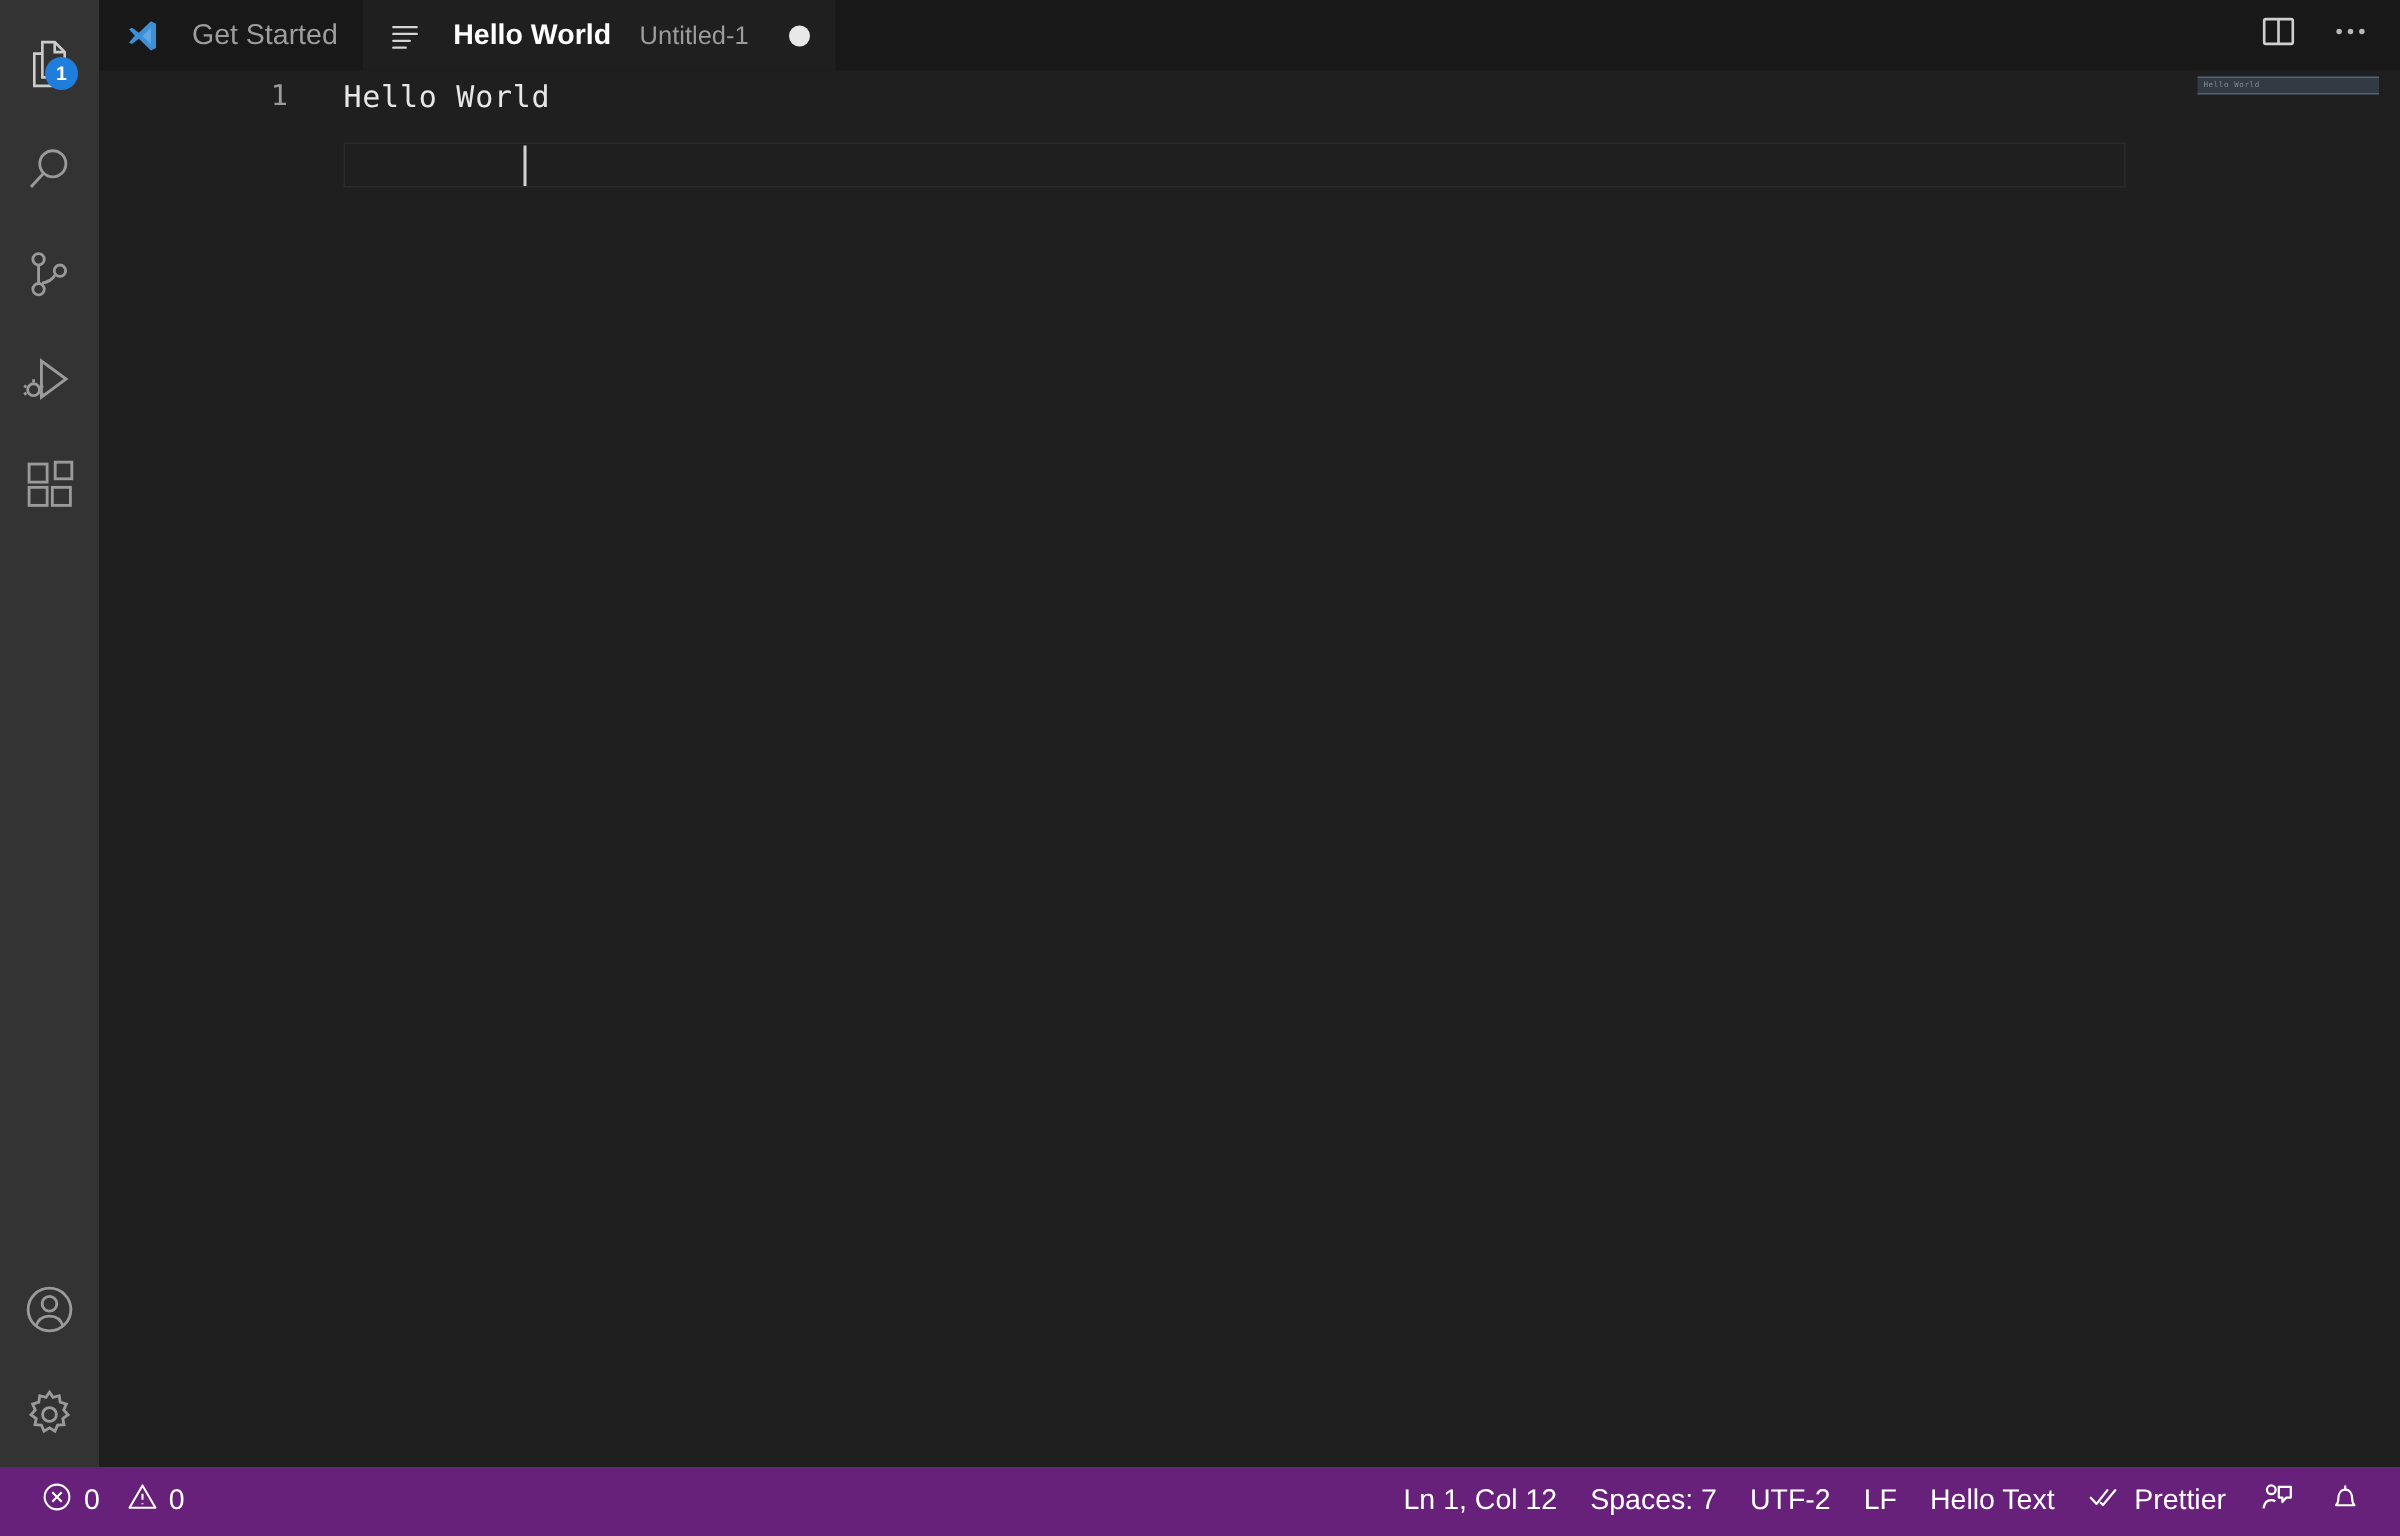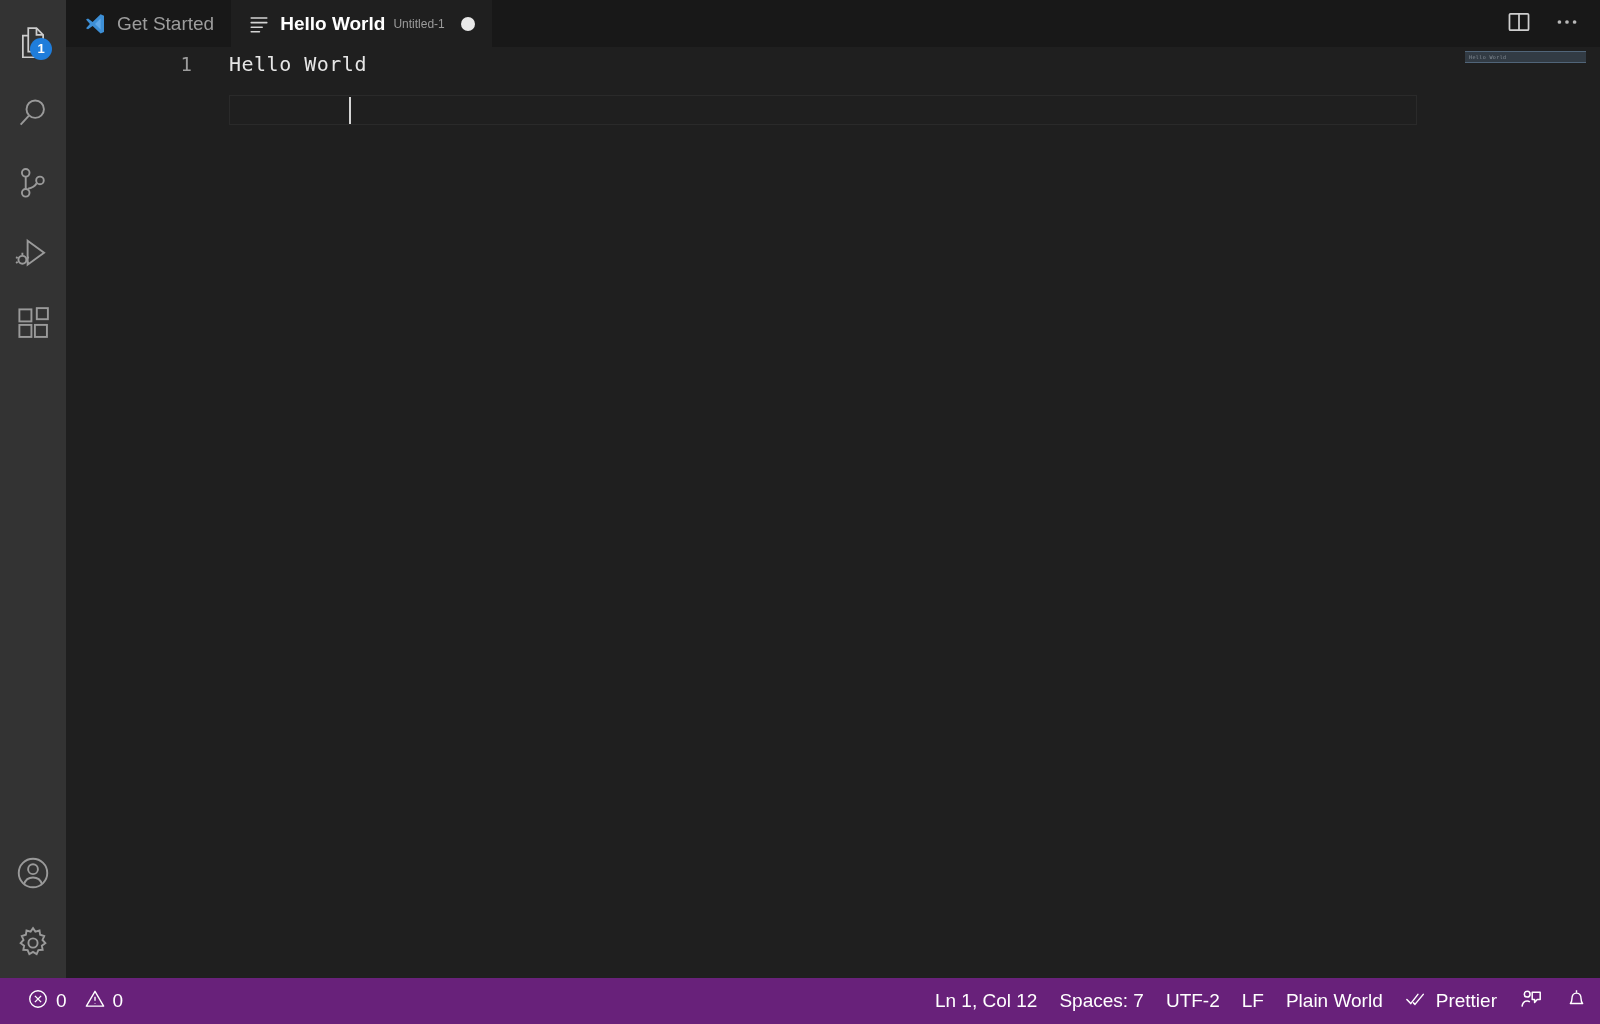--- a/index.html
+++ b/index.html
@@ -37,29 +37,29 @@
   
   .editor-col { flex:1 1 auto; display:flex; flex-direction:column; min-width:0; background:#1f1f1f; }
 
   
   .tabbar {
     height:47px; flex:0 0 47px; background:#181818;
     display:flex; align-items:stretch; position:relative;
   }
   .tabs { display:flex; align-items:stretch; }
   .tab {
-    display:flex; align-items:center; gap:10px;
+    display:flex; align-items:center; gap:21px;
     padding:0 17px; height:47px; cursor:pointer;
     background:#181818; color:#9d9d9d; font-size:19px;
     position:relative; white-space:nowrap;
   }
   .tab.active { background:#1f1f1f; color:#ffffff; }
   .tab.active .tab-label { color:#ffffff; font-weight:bold; }
   .tab-label { font-size:19px; }
-  .tab-desc { font-size:12px; color:#9b9b9b; margin-left:-2px; }
+  .tab-desc { font-size:17px; color:#9b9b9b; margin-left:-2px; }
   .dirty-dot {
     width:14px; height:14px; border-radius:50%;
     background:#e8e8e8; margin-left:6px; flex:0 0 14px;
   }
   .tab-icon { display:flex; align-items:center; }
   .tabbar-actions {
     margin-left:auto; display:flex; align-items:center; gap:18px;
     padding-right:18px;
   }
   .tb-btn { display:flex; align-items:center; justify-content:center; cursor:pointer; width:30px; height:30px; }
@@ -110,21 +110,21 @@
     cursor:pointer;
   }
 
   
   .statusbar {
     height:46px; flex:0 0 46px; background:#68217a;
     display:flex; align-items:center; color:#ffffff;
     font-size:19px; white-space:nowrap;
   }
   .sb-left { display:flex; align-items:center; padding-left:16px; gap:0; }
-  .sb-right { margin-left:auto; display:flex; align-items:center; padding-right:1px; }
+  .sb-right { margin-left:auto; display:flex; align-items:center; padding-right:14px; }
   .sb-item {
     display:flex; align-items:center; gap:7px;
     padding:0 11px; height:46px; cursor:pointer;
   }
   .sb-text { font-size:19px; color:#ffffff; }
 
   svg { shape-rendering:geometricPrecision; }
 </style>
 </head>
 <body>
@@ -313,21 +313,21 @@
 
       <div class="sb-item">
         <span class="sb-text">UTF-2</span>
       </div>
 
       <div class="sb-item">
         <span class="sb-text">LF</span>
       </div>
 
       <div class="sb-item">
-        <span class="sb-text">Plain World</span>
+        <span class="sb-text">Hello Text</span>
       </div>
 
       <div class="sb-item">
         <span>
           <svg width="24" height="20" viewBox="0 0 26 20" fill="none" stroke="#ffffff" stroke-width="1.6" stroke-linecap="round" stroke-linejoin="round">
             <path d="M2 10.5l4.2 4.5L14 5"></path>
             <path d="M9.2 14.2l1.6 1.6L19.8 5"></path>
           </svg>
         </span>
         <span class="sb-text">Prettier</span>

